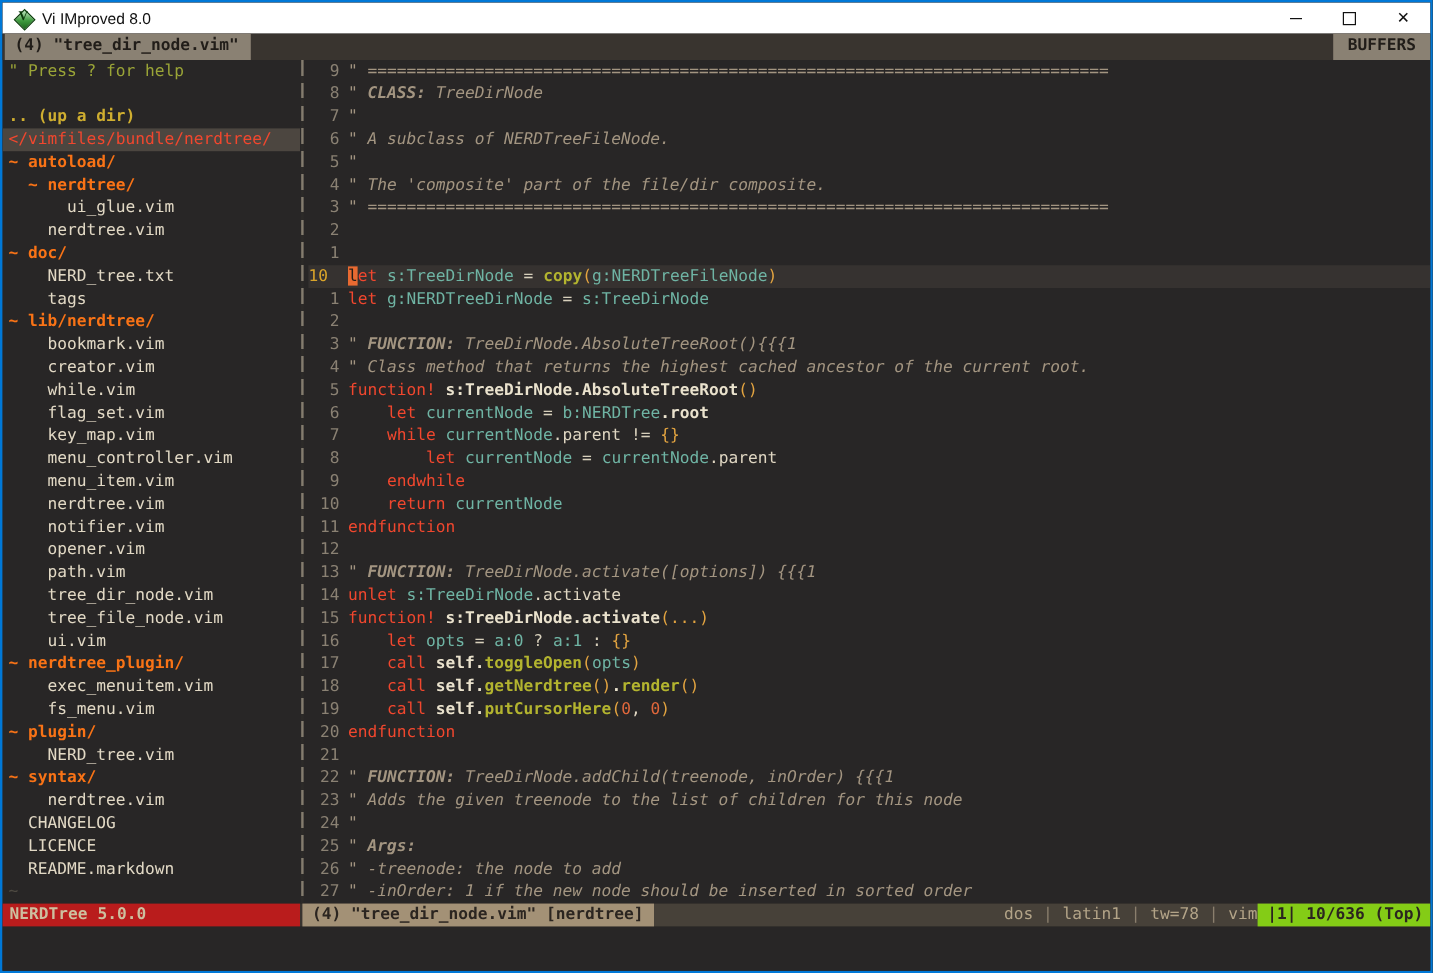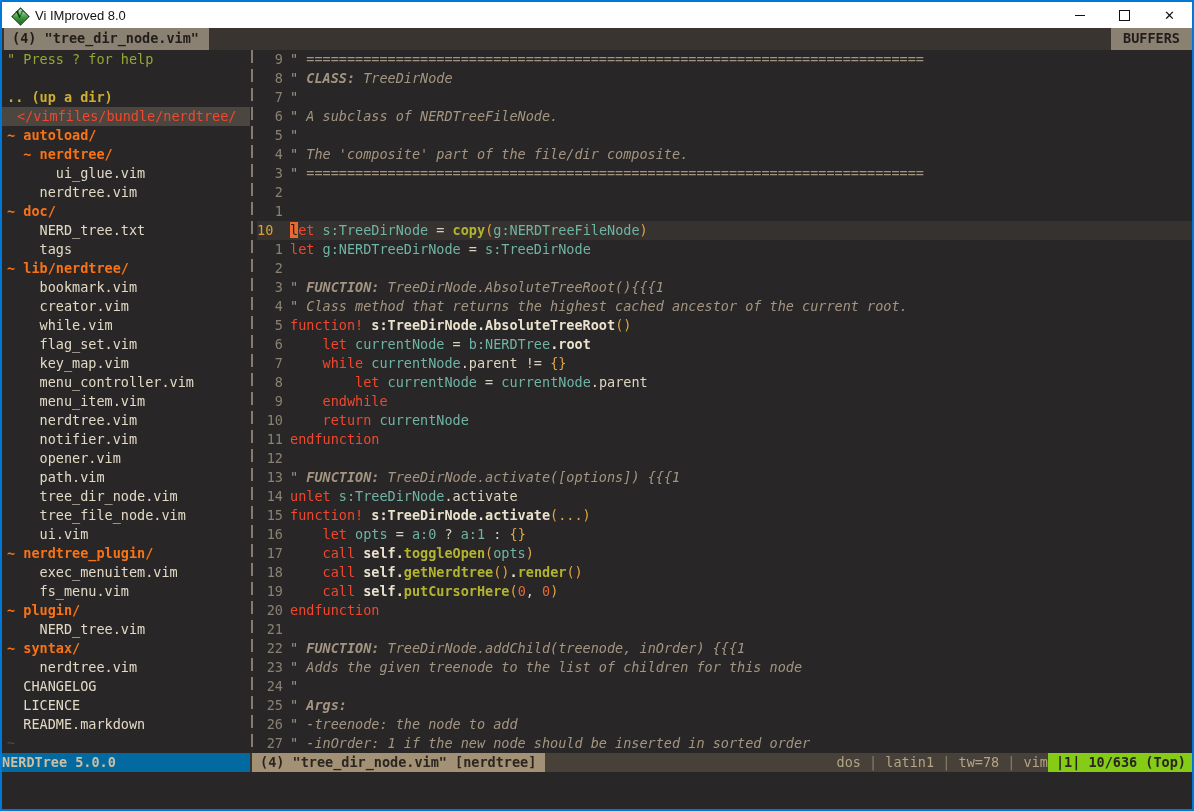--- a/index.html
+++ b/index.html
@@ -27,21 +27,21 @@
     margin-left:2px;white-space:pre;}
   .tl-spacer{flex:1;}
   .buffers{background:#8a8173;color:#211d19;font-weight:bold;padding:1px 12px 0 12px;}
   
   .main{display:flex;height:703px;overflow:hidden;}
   .nerdtree{width:248px;flex:0 0 auto;overflow:hidden;padding-left:5px;box-sizing:border-box;}
   .t-row{height:19px;white-space:pre;overflow:hidden;}
   .s-help{color:#9aa437;}
   .s-blank{}
   .s-dirUp{color:#cfae30;font-weight:bold;}
-  .s-selected{color:#f1472e;background:#4c4640;margin-left:-5px;padding-left:15px;}
+  .s-selected{color:#f1472e;background:#4c4640;margin-left:-5px;padding-left:5px;}
   .s-dir{color:#f97316;font-weight:bold;}
   .s-file{color:#e2d9c5;}
   .s-tilde{color:#4e4a42;}
   .vsep{width:5px;flex:0 0 auto;background:
     repeating-linear-gradient(to bottom,#847c6e 0 13px,#2c2a28 13px 19px);
     background-size:2px 100%;background-repeat:no-repeat;background-position:1px 0;}
   .editor{flex:1;overflow:hidden;padding-left:2px;}
   .e-row{height:19px;display:flex;white-space:pre;}
   .e-row.cur{background:#363230;}
   .lnum{flex:0 0 26px;text-align:right;color:#8a8173;}
@@ -53,22 +53,22 @@
   .c-id{color:#6fb4a4;}
   .c-fn{color:#b3b42f;font-weight:bold;}
   .c-paren{color:#e3a440;}
   .c-op{color:#d8d0bc;}
   .c-num{color:#e0673b;}
   .c-plain{color:#dfd6c2;}
   .c-bold{color:#eae2cd;font-weight:bold;}
   .c-cursor{background:#e96a31;color:#241d18;}
   
   .statusrow{height:19px;display:flex;}
-  .nt-status{width:248px;flex:0 0 auto;background:#0369a1;color:#cdbf9f;
-    font-weight:bold;box-sizing:border-box;white-space:pre;}
+  .nt-status{width:248px;flex:0 0 auto;background:#b91c1c;color:#cdbf9f;
+    font-weight:bold;padding-left:6px;box-sizing:border-box;white-space:pre;}
   .st-gap{width:2px;flex:0 0 auto;background:#39342f;}
   .code-status{flex:1;display:flex;background:#474139;white-space:pre;}
   .st-left{background:#a39176;color:#2b2520;font-weight:bold;padding:0 9px 0 8px;}
   .st-mid{flex:1;text-align:right;color:#b3a488;padding-right:0;}
   .st-sep{color:#8a7f6d;}
   .st-right{background:#84cc16;color:#2b2520;font-weight:bold;padding:0 6px 0 8px;}
   .cmdline{height:37px;background:#282626;}
 </style>
 </head>
 <body>

